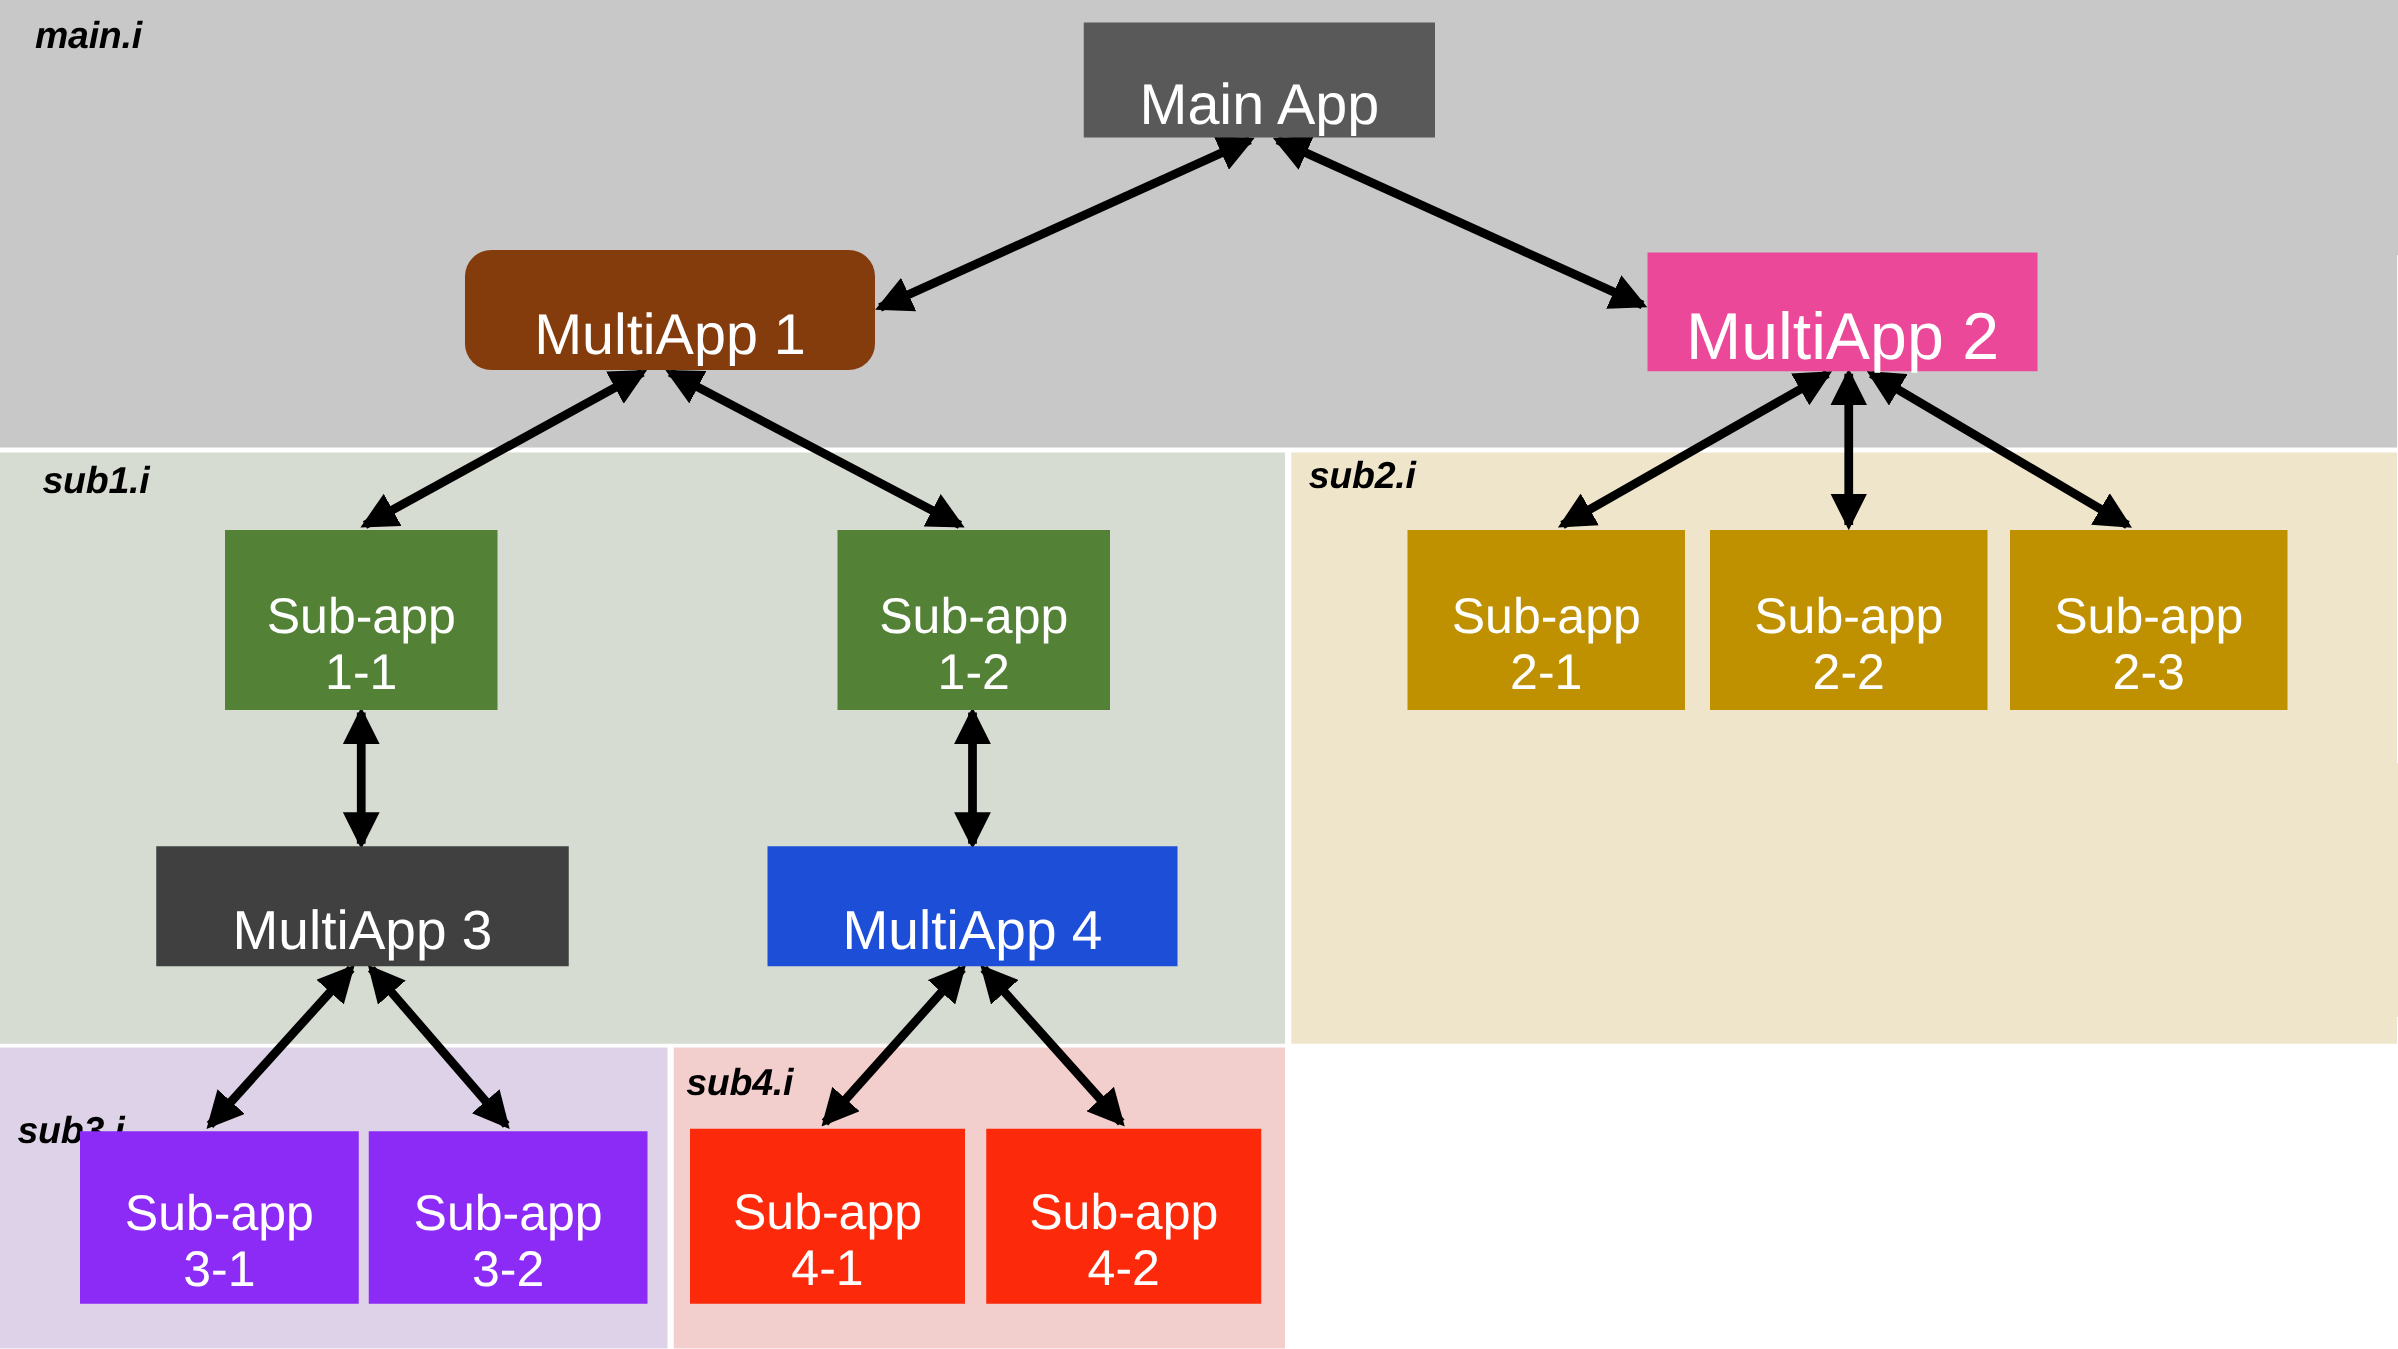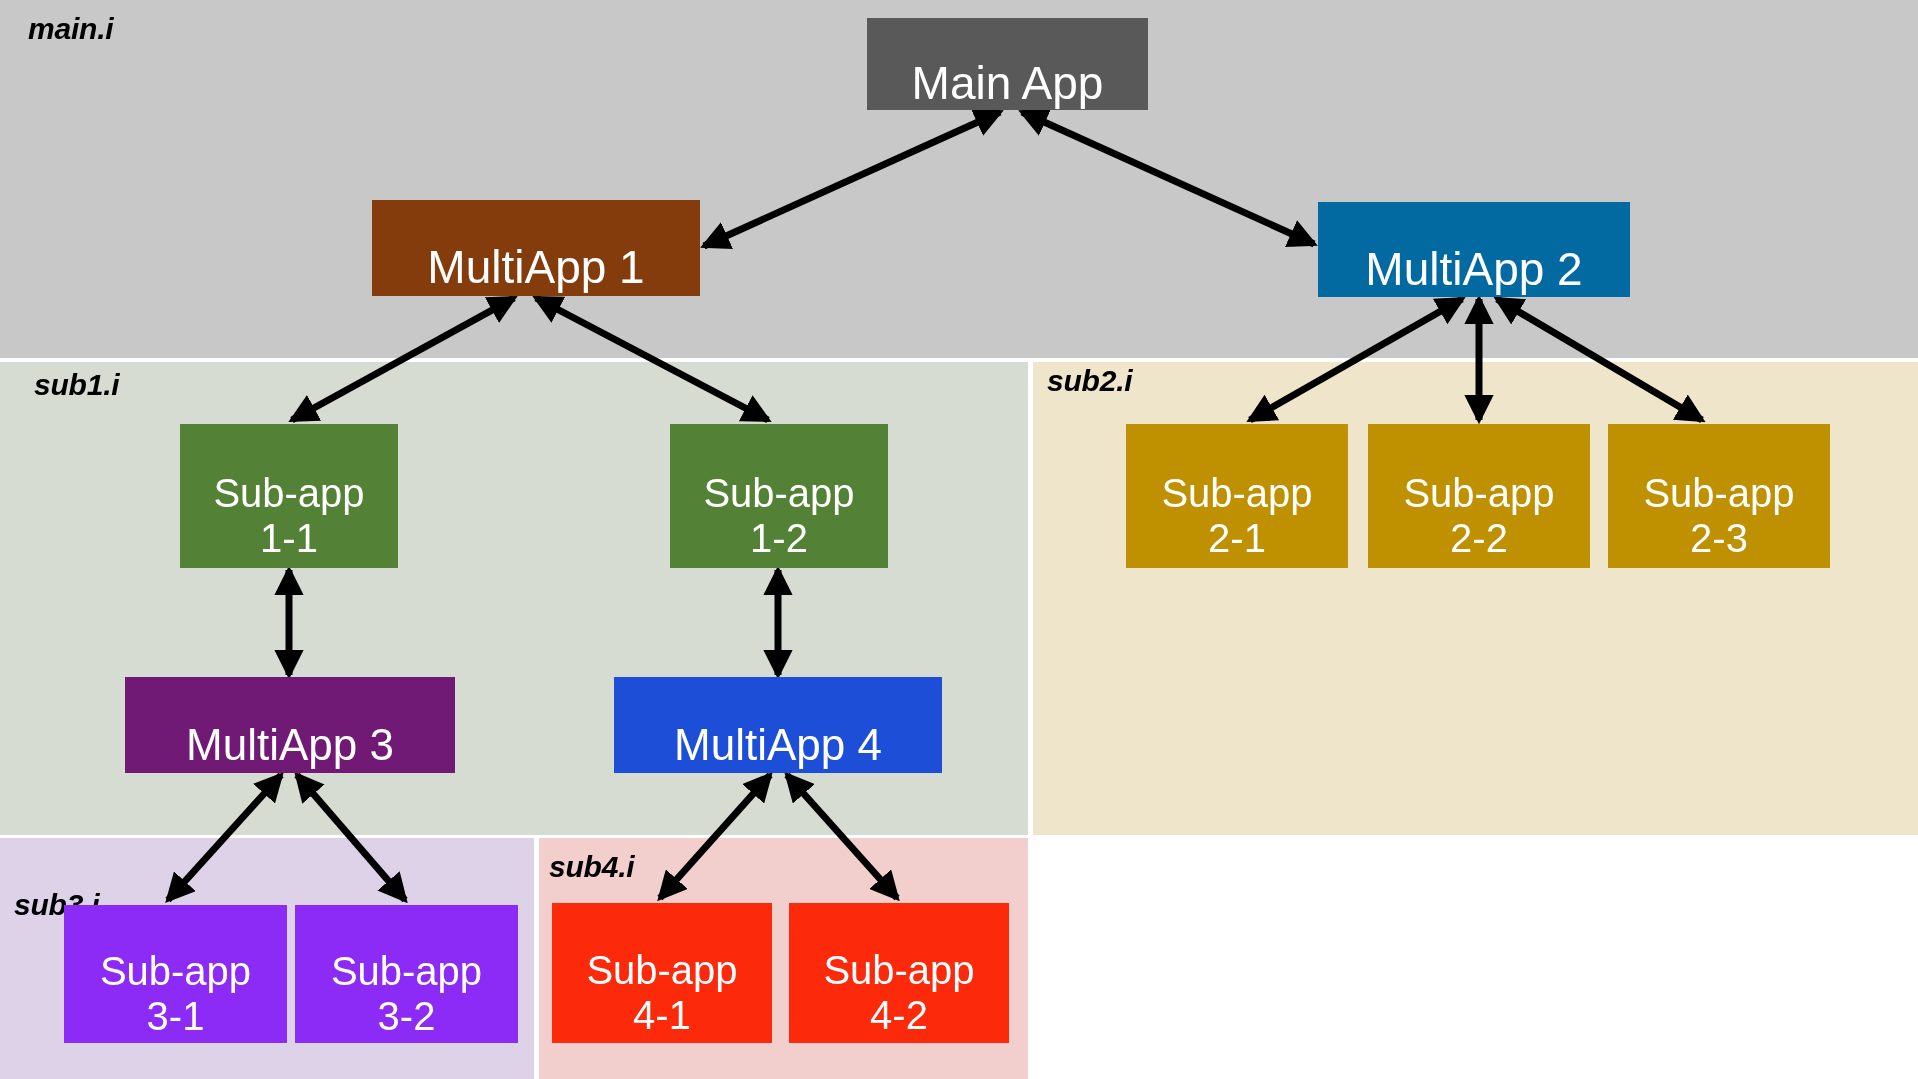--- a/index.html
+++ b/index.html
@@ -100,42 +100,42 @@
         <line x1="297" y1="775" x2="405" y2="900" stroke="#000000" stroke-width="7" marker-end="url(#arrowhead-end)" marker-start="url(#arrowhead-start)"></line>
         <line x1="770" y1="775" x2="660" y2="898" stroke="#000000" stroke-width="7" marker-end="url(#arrowhead-end)" marker-start="url(#arrowhead-start)"></line>
         <line x1="787" y1="775" x2="897" y2="898" stroke="#000000" stroke-width="7" marker-end="url(#arrowhead-end)" marker-start="url(#arrowhead-start)"></line>
       </g>
   </svg>
 
   <div id="nodes-layer">
       <div class="node" style="left: 867px; top: 18px; width: 281px; height: 92px; background: rgb(89, 89, 89); color: rgb(255, 255, 255); font-size: 46px;">
         <span>Main App</span>
       </div>
-      <div class="node" style="left: 372px; top: 200px; width: 328px; height: 96px; background: rgb(132, 60, 12); color: rgb(255, 255, 255); font-size: 46px;">
+      <div class="node" style="left: 372px; top: 200px; width: 328px; height: 96px; background: rgb(132, 60, 12); color: rgb(255, 255, 255); font-size: 46px; border-radius: 21px;">
         <span>MultiApp 1</span>
       </div>
-      <div class="node" style="left: 1318px; top: 202px; width: 312px; height: 95px; background: #0369a1; color: rgb(255, 255, 255); font-size: 46px;">
+      <div class="node" style="left: 1318px; top: 202px; width: 312px; height: 95px; background: #ec4899; color: rgb(255, 255, 255); font-size: 53px;">
         <span>MultiApp 2</span>
       </div>
       <div class="node" style="left: 180px; top: 424px; width: 218px; height: 144px; background: rgb(83, 129, 53); color: rgb(255, 255, 255); font-size: 40px;">
         <span>Sub-app<br>1-1</span>
       </div>
       <div class="node" style="left: 670px; top: 424px; width: 218px; height: 144px; background: rgb(83, 129, 53); color: rgb(255, 255, 255); font-size: 40px;">
         <span>Sub-app<br>1-2</span>
       </div>
       <div class="node" style="left: 1126px; top: 424px; width: 222px; height: 144px; background: rgb(191, 144, 0); color: rgb(255, 255, 255); font-size: 40px;">
         <span>Sub-app<br>2-1</span>
       </div>
       <div class="node" style="left: 1368px; top: 424px; width: 222px; height: 144px; background: rgb(191, 144, 0); color: rgb(255, 255, 255); font-size: 40px;">
         <span>Sub-app<br>2-2</span>
       </div>
       <div class="node" style="left: 1608px; top: 424px; width: 222px; height: 144px; background: rgb(191, 144, 0); color: rgb(255, 255, 255); font-size: 40px;">
         <span>Sub-app<br>2-3</span>
       </div>
-      <div class="node" style="left: 125px; top: 677px; width: 330px; height: 96px; background: #701a75; color: rgb(255, 255, 255); font-size: 44px;">
+      <div class="node" style="left: 125px; top: 677px; width: 330px; height: 96px; background: #404040; color: rgb(255, 255, 255); font-size: 44px;">
         <span>MultiApp 3</span>
       </div>
       <div class="node" style="left: 614px; top: 677px; width: 328px; height: 96px; background: #1d4ed8; color: rgb(255, 255, 255); font-size: 44px;">
         <span>MultiApp 4</span>
       </div>
       <div class="node" style="left: 64px; top: 905px; width: 223px; height: 138px; background: rgb(139, 43, 245); color: rgb(255, 255, 255); font-size: 40px;">
         <span>Sub-app<br>3-1</span>
       </div>
       <div class="node" style="left: 295px; top: 905px; width: 223px; height: 138px; background: rgb(139, 43, 245); color: rgb(255, 255, 255); font-size: 40px;">
         <span>Sub-app<br>3-2</span>

